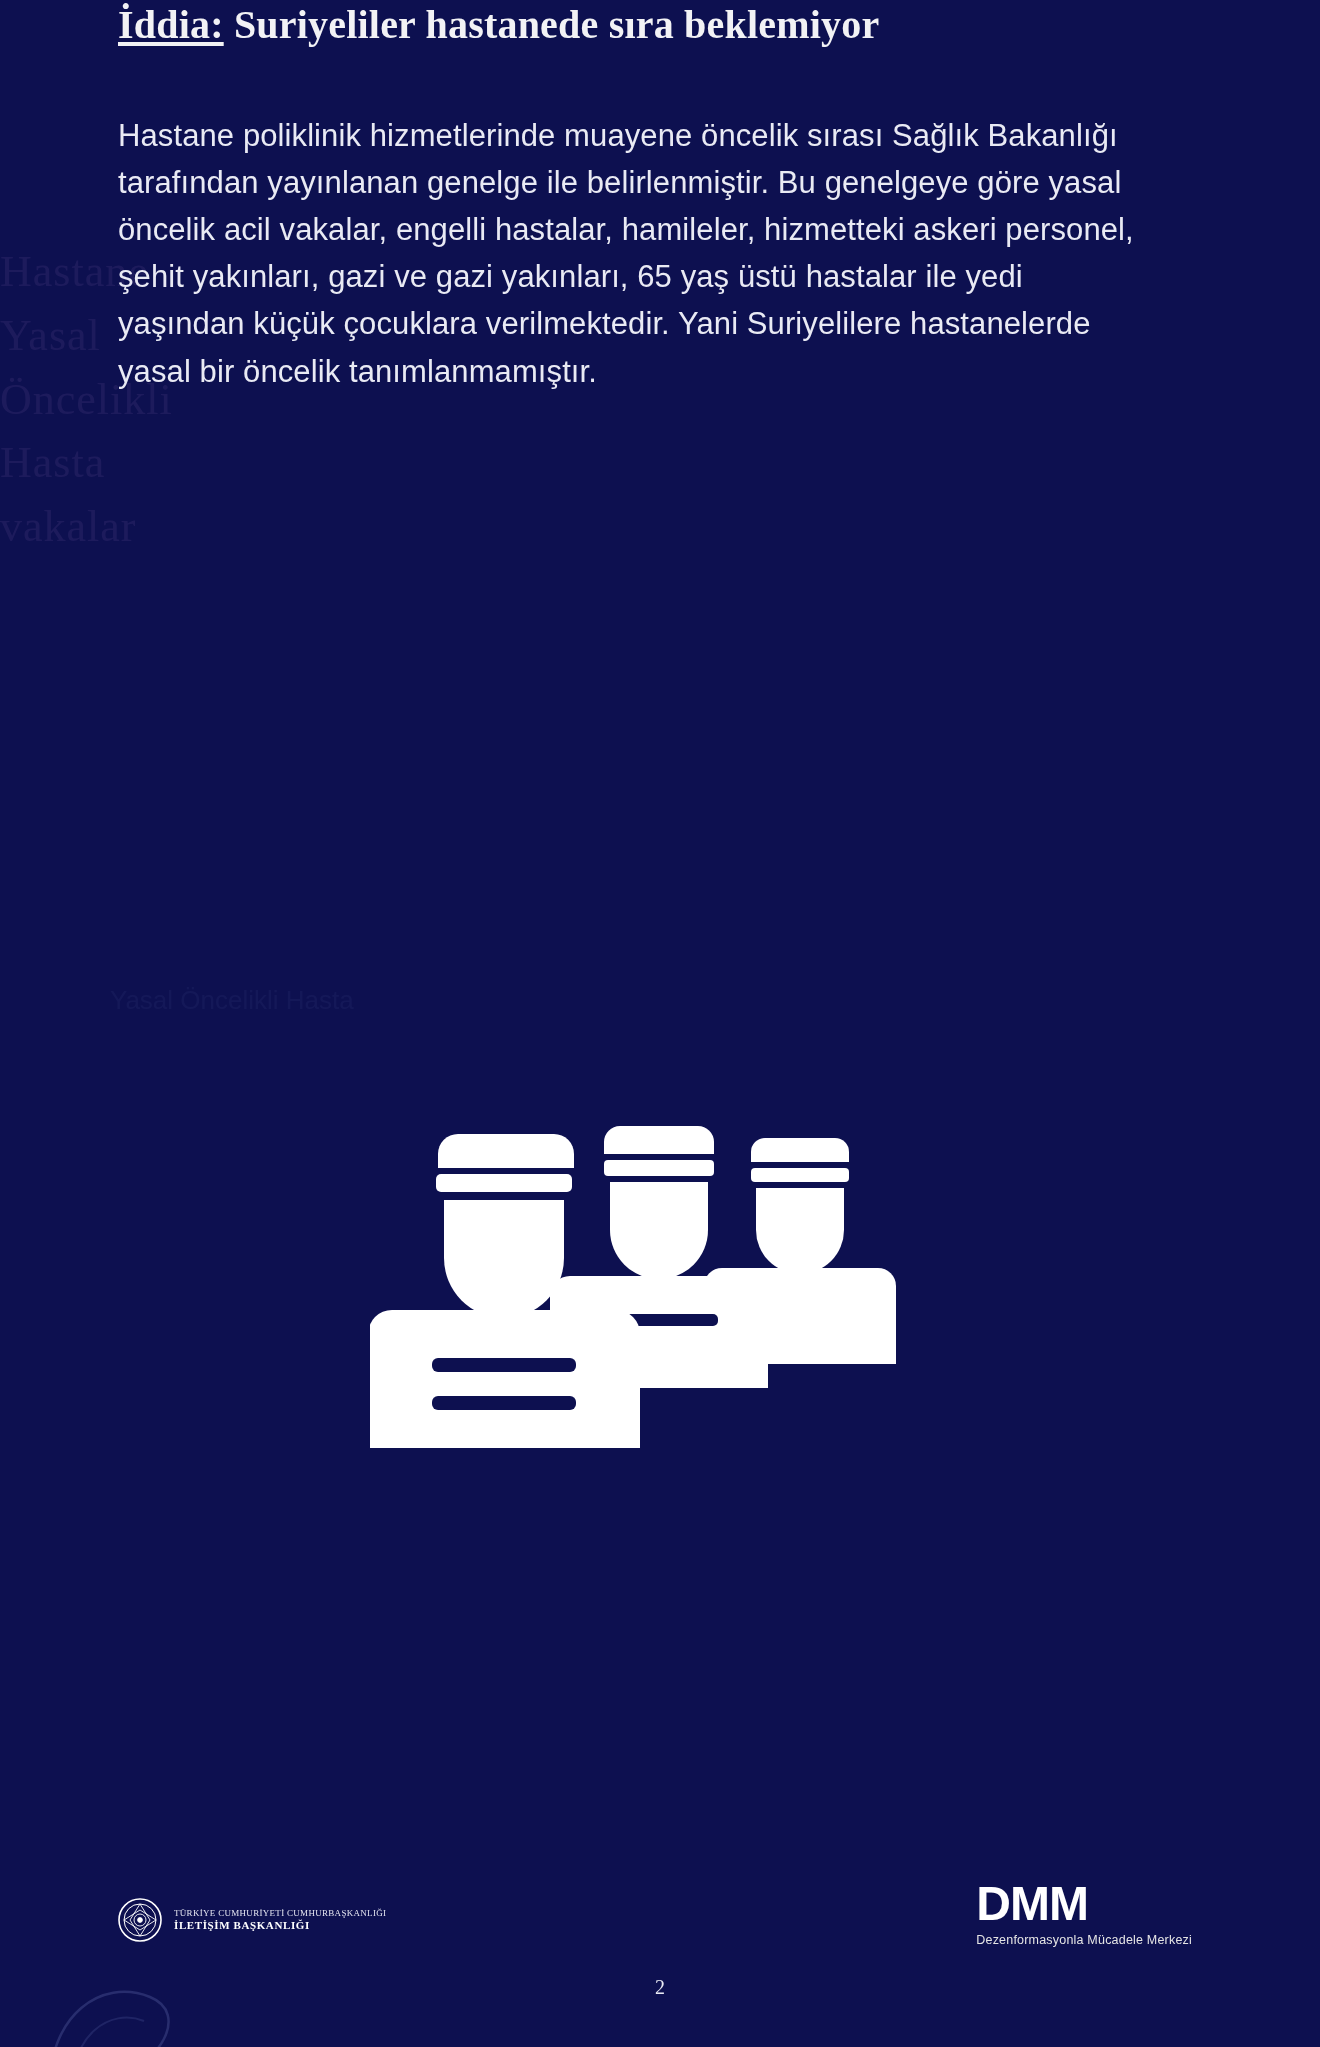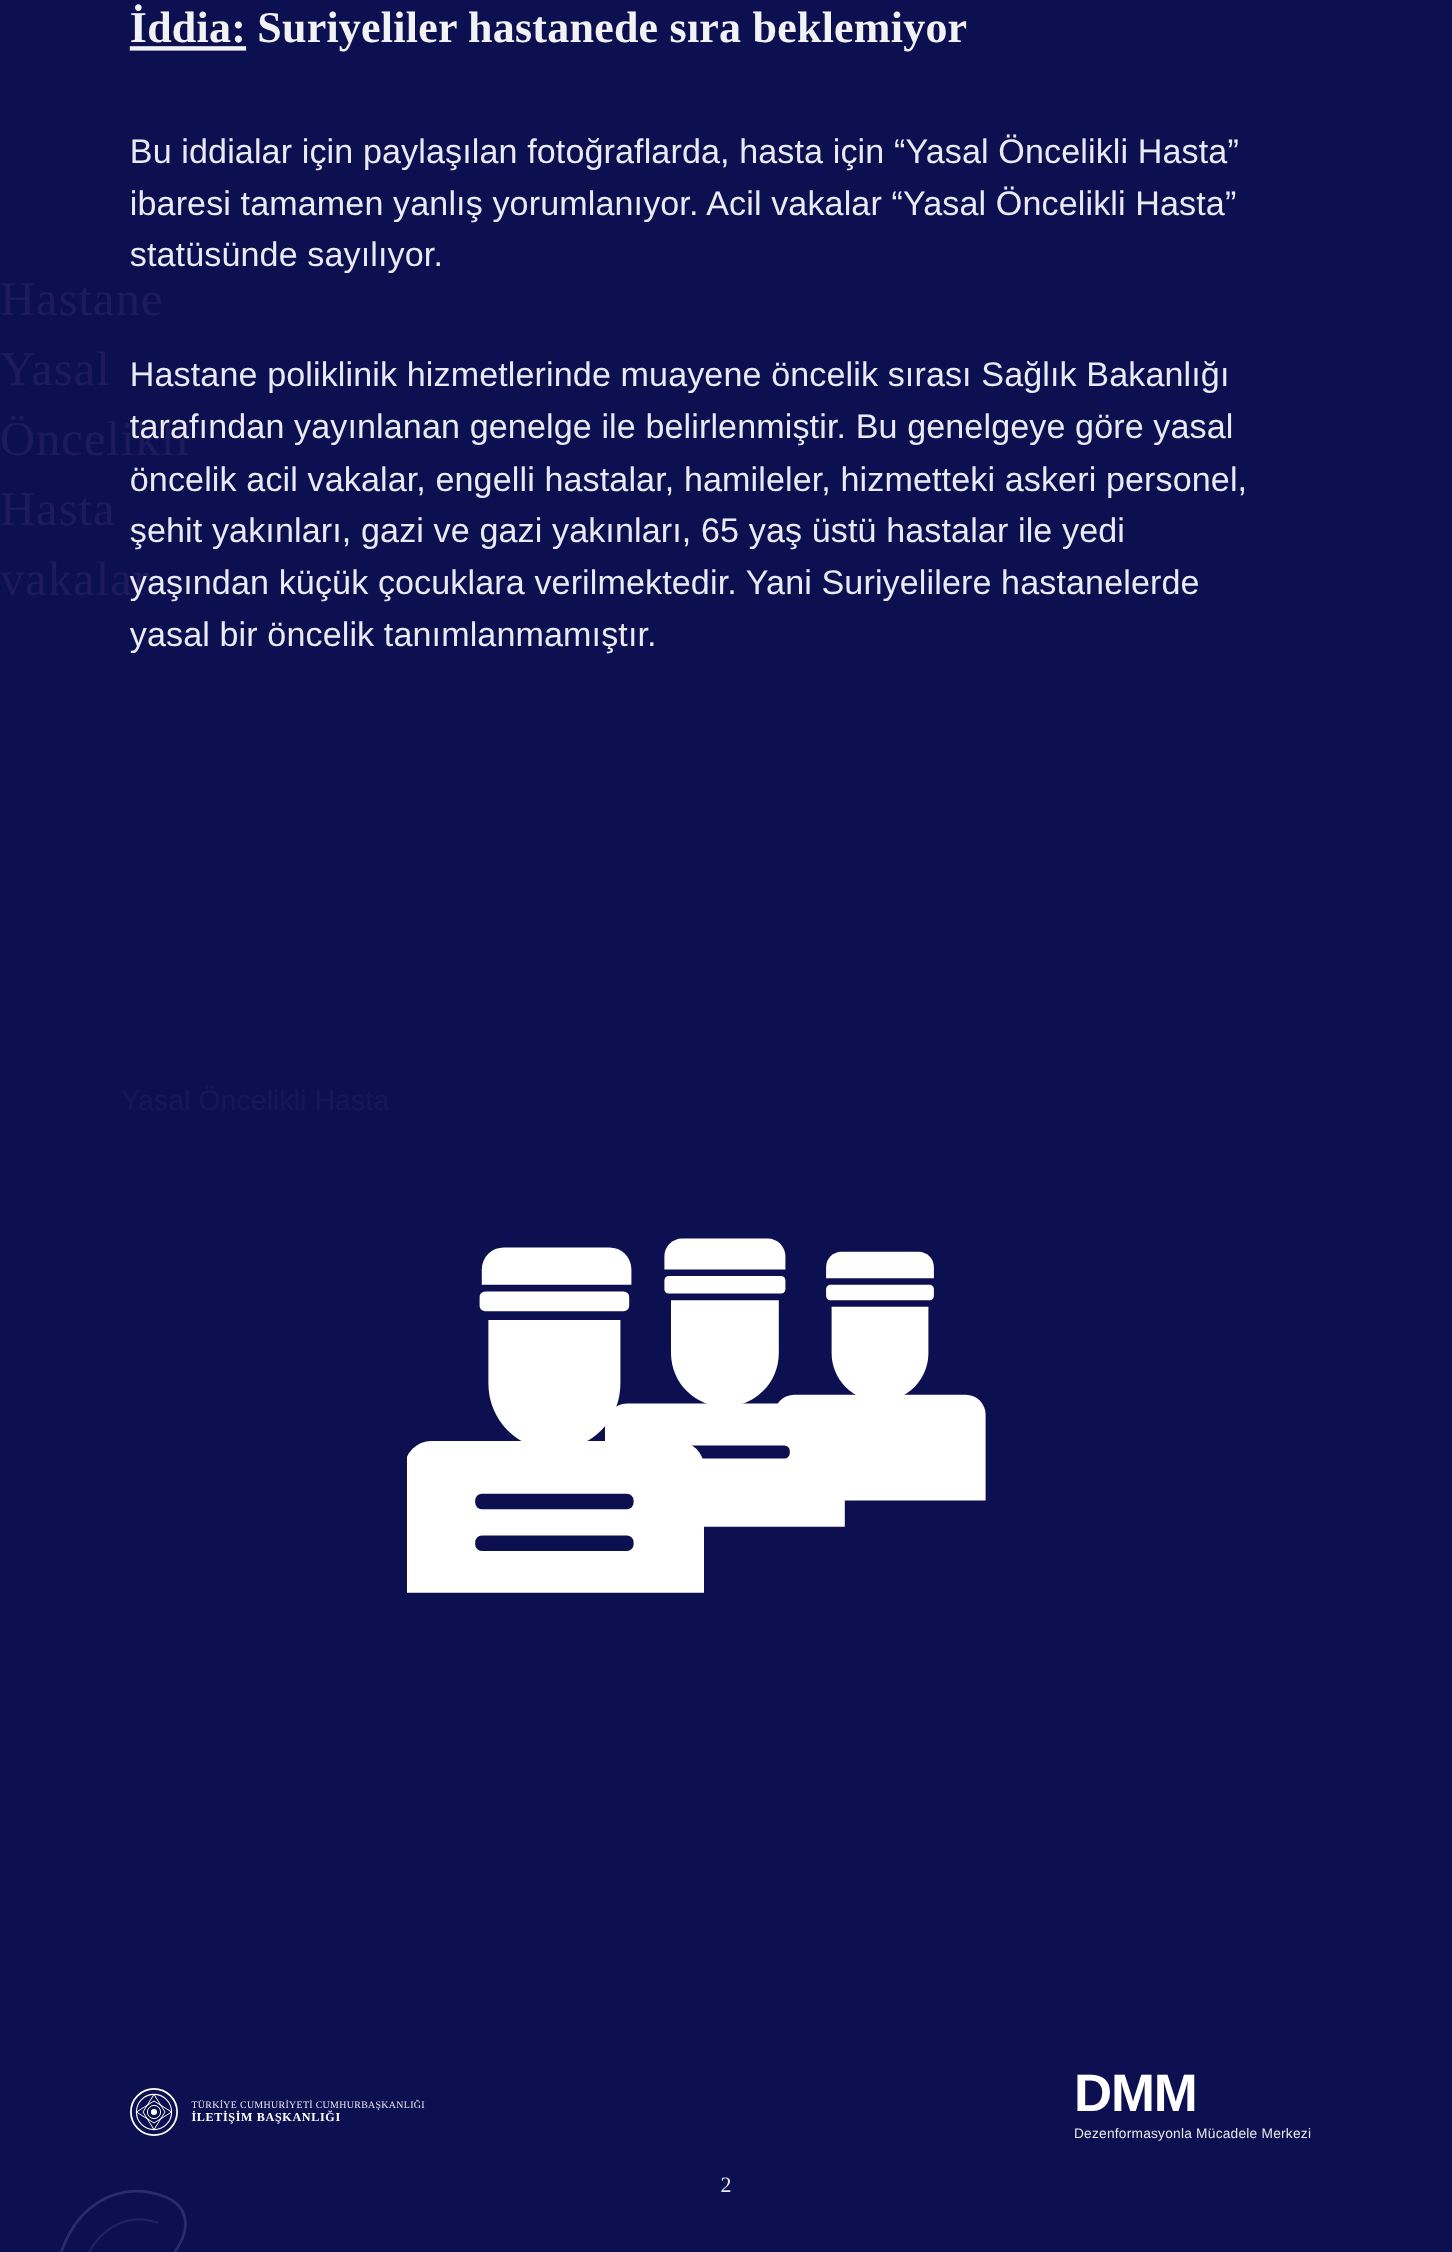--- a/index.html
+++ b/index.html
@@ -181,21 +181,20 @@
 Hasta
 vakalar</div>
 <div class="ghost-layer2">Yasal Öncelikli Hasta</div>
 
 <div class="content">
 
   <h1 class="title">
     <span class="claim-label">İddia:</span><span> Suriyeliler hastanede sıra beklemiyor</span>
   </h1>
 
-  <p class="para first">Bu iddialar için paylaşılan fotoğraflarda, hasta için “Yasal Öncelikli Hasta” ibaresi tamamen yanlış yorumlanıyor. Acil vakalar “Yasal Öncelikli Hasta” statüsünde sayılıyor.</p>
 
   <p class="para second">Hastane poliklinik hizmetlerinde muayene öncelik sırası Sağlık Bakanlığı tarafından yayınlanan genelge ile belirlenmiştir. Bu genelgeye göre yasal öncelik acil vakalar, engelli hastalar, hamileler, hizmetteki askeri personel, şehit yakınları, gazi ve gazi yakınları, 65 yaş üstü hastalar ile yedi yaşından küçük çocuklara verilmektedir. Yani Suriyelilere hastanelerde yasal bir öncelik tanımlanmamıştır.</p>
 
 </div>
 
 <div class="illustration">
   <svg viewBox="0 0 540 340" width="540" height="340" xmlns="http://www.w3.org/2000/svg" aria-hidden="true">
     <g fill="#ffffff">
 
       <g>

